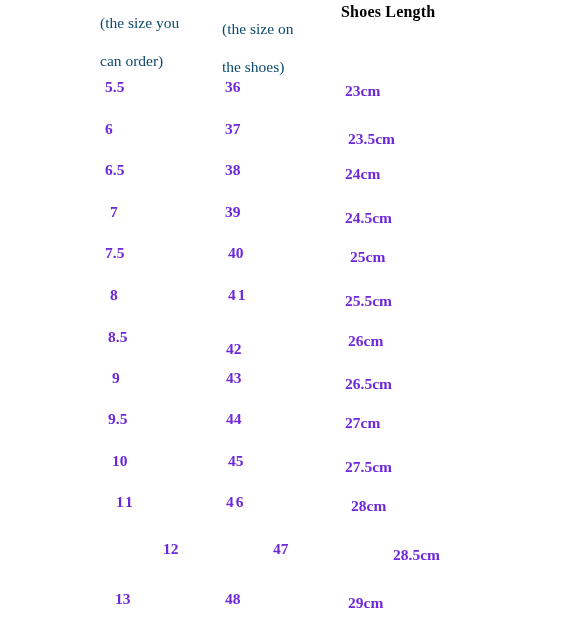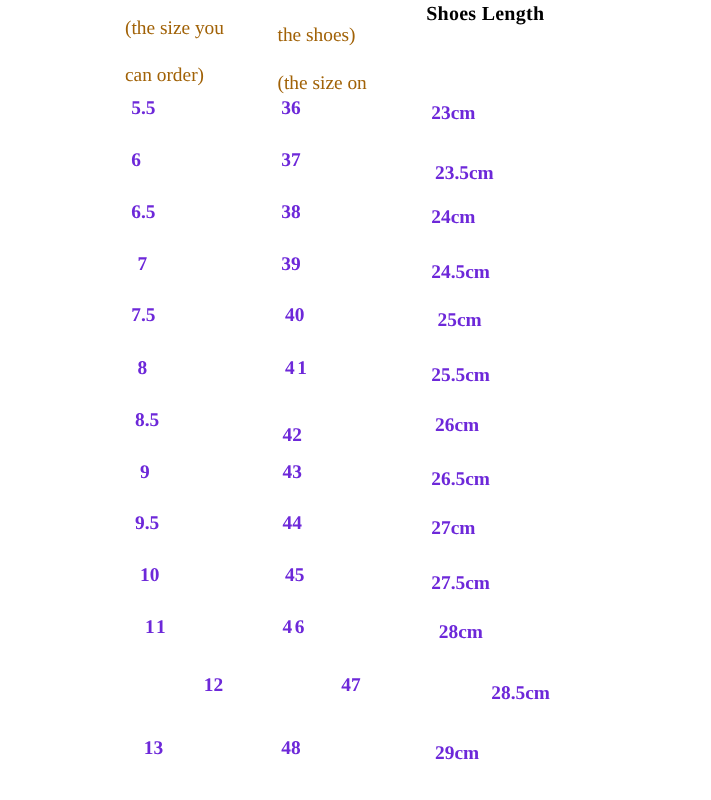--- a/index.html
+++ b/index.html
@@ -18,21 +18,21 @@
     color: #000000;
     -webkit-font-smoothing: none;
   }
 
   
   .col-header {
     position: absolute;
     font-size: 15.5px;
     line-height: 38px;
     font-weight: 400;
-    color: #a16207;
+    color: #0c4a6e;
     white-space: nowrap;
   }
   #header-order-size {
     left: 100px;
     top: 4px;
   }
   #header-shoe-size {
     left: 222px;
     top: 10px;
   }
@@ -71,22 +71,22 @@
 <body>
 
 <div id="chart-page">
 
   <div class="col-header" id="header-order-size">
     <span class="hdr-line">(the size you</span>
     <span class="hdr-line">can order)</span>
   </div>
 
   <div class="col-header" id="header-shoe-size">
+    <span class="hdr-line">(the size on</span>
     <span class="hdr-line">the shoes)</span>
-    <span class="hdr-line">(the size on</span>
   </div>
 
   <div id="header-shoes-length">Shoes Length</div>
 
   <div id="rows-container">
       <div class="data-row" style="top: 78px;">
         <span class="cell cell-order">5.5</span>
         <span class="cell cell-eu">36</span>
         <span class="cell cell-len">23cm</span>
       </div>

